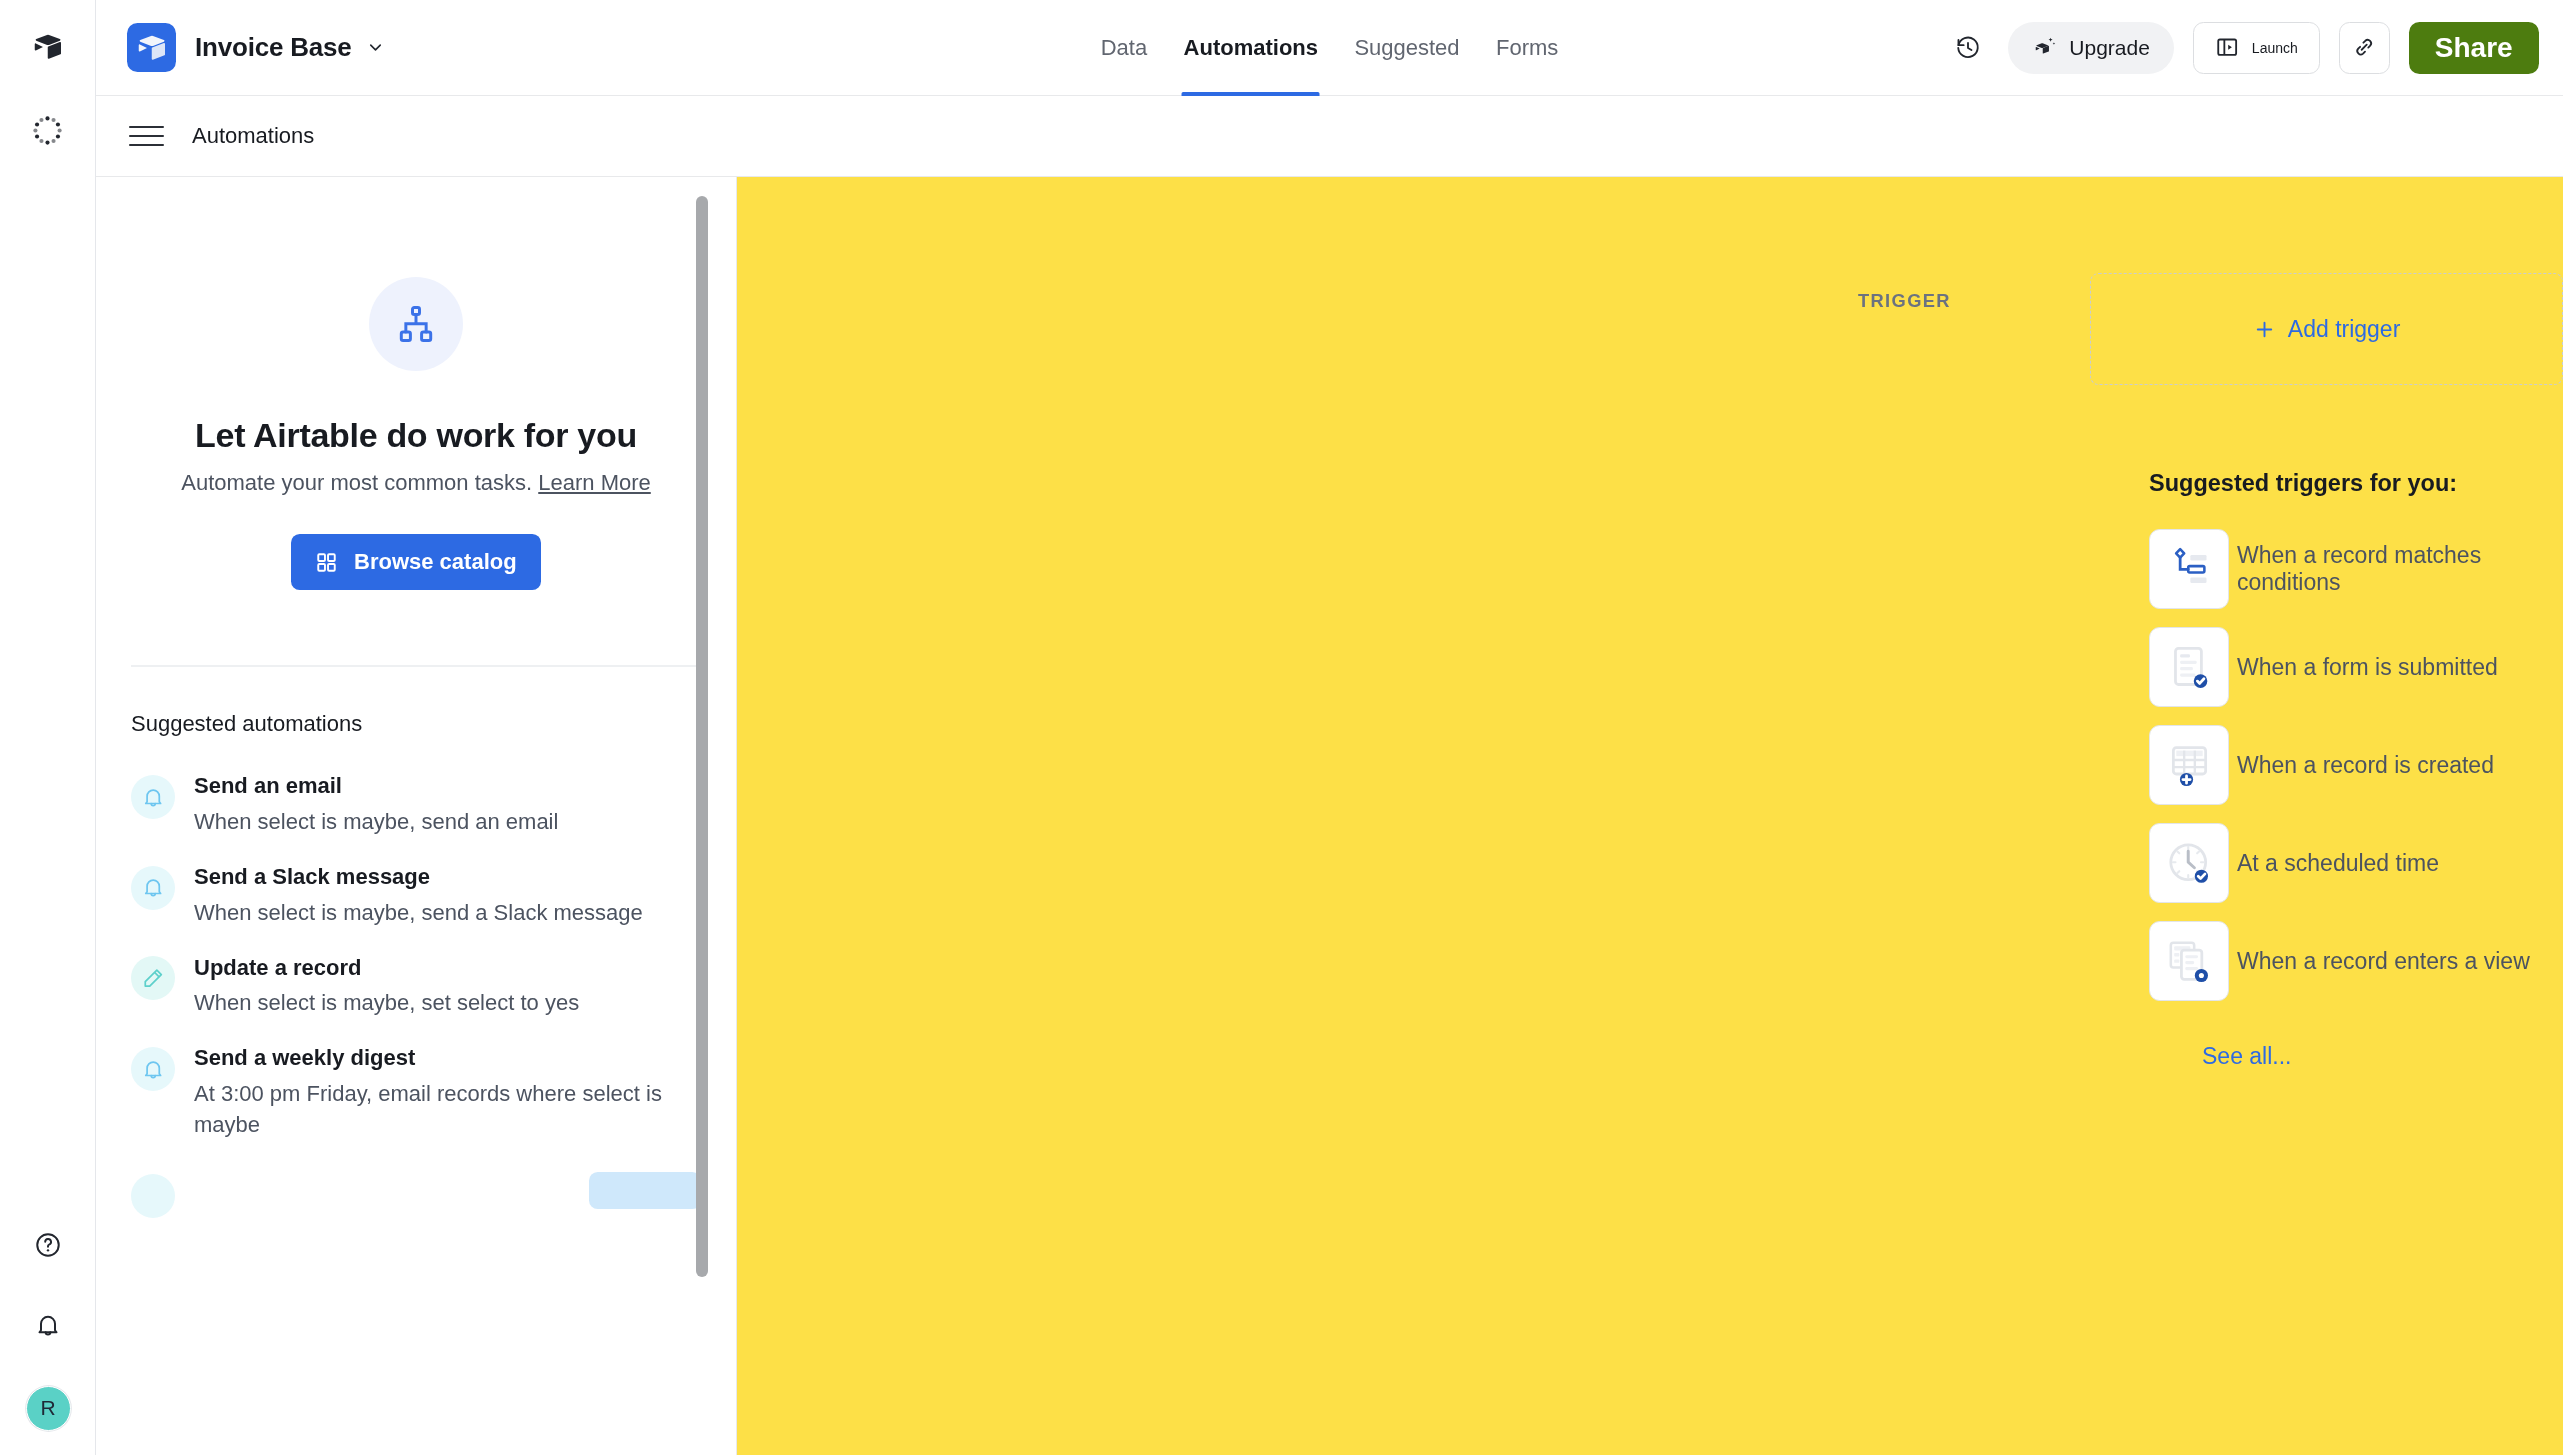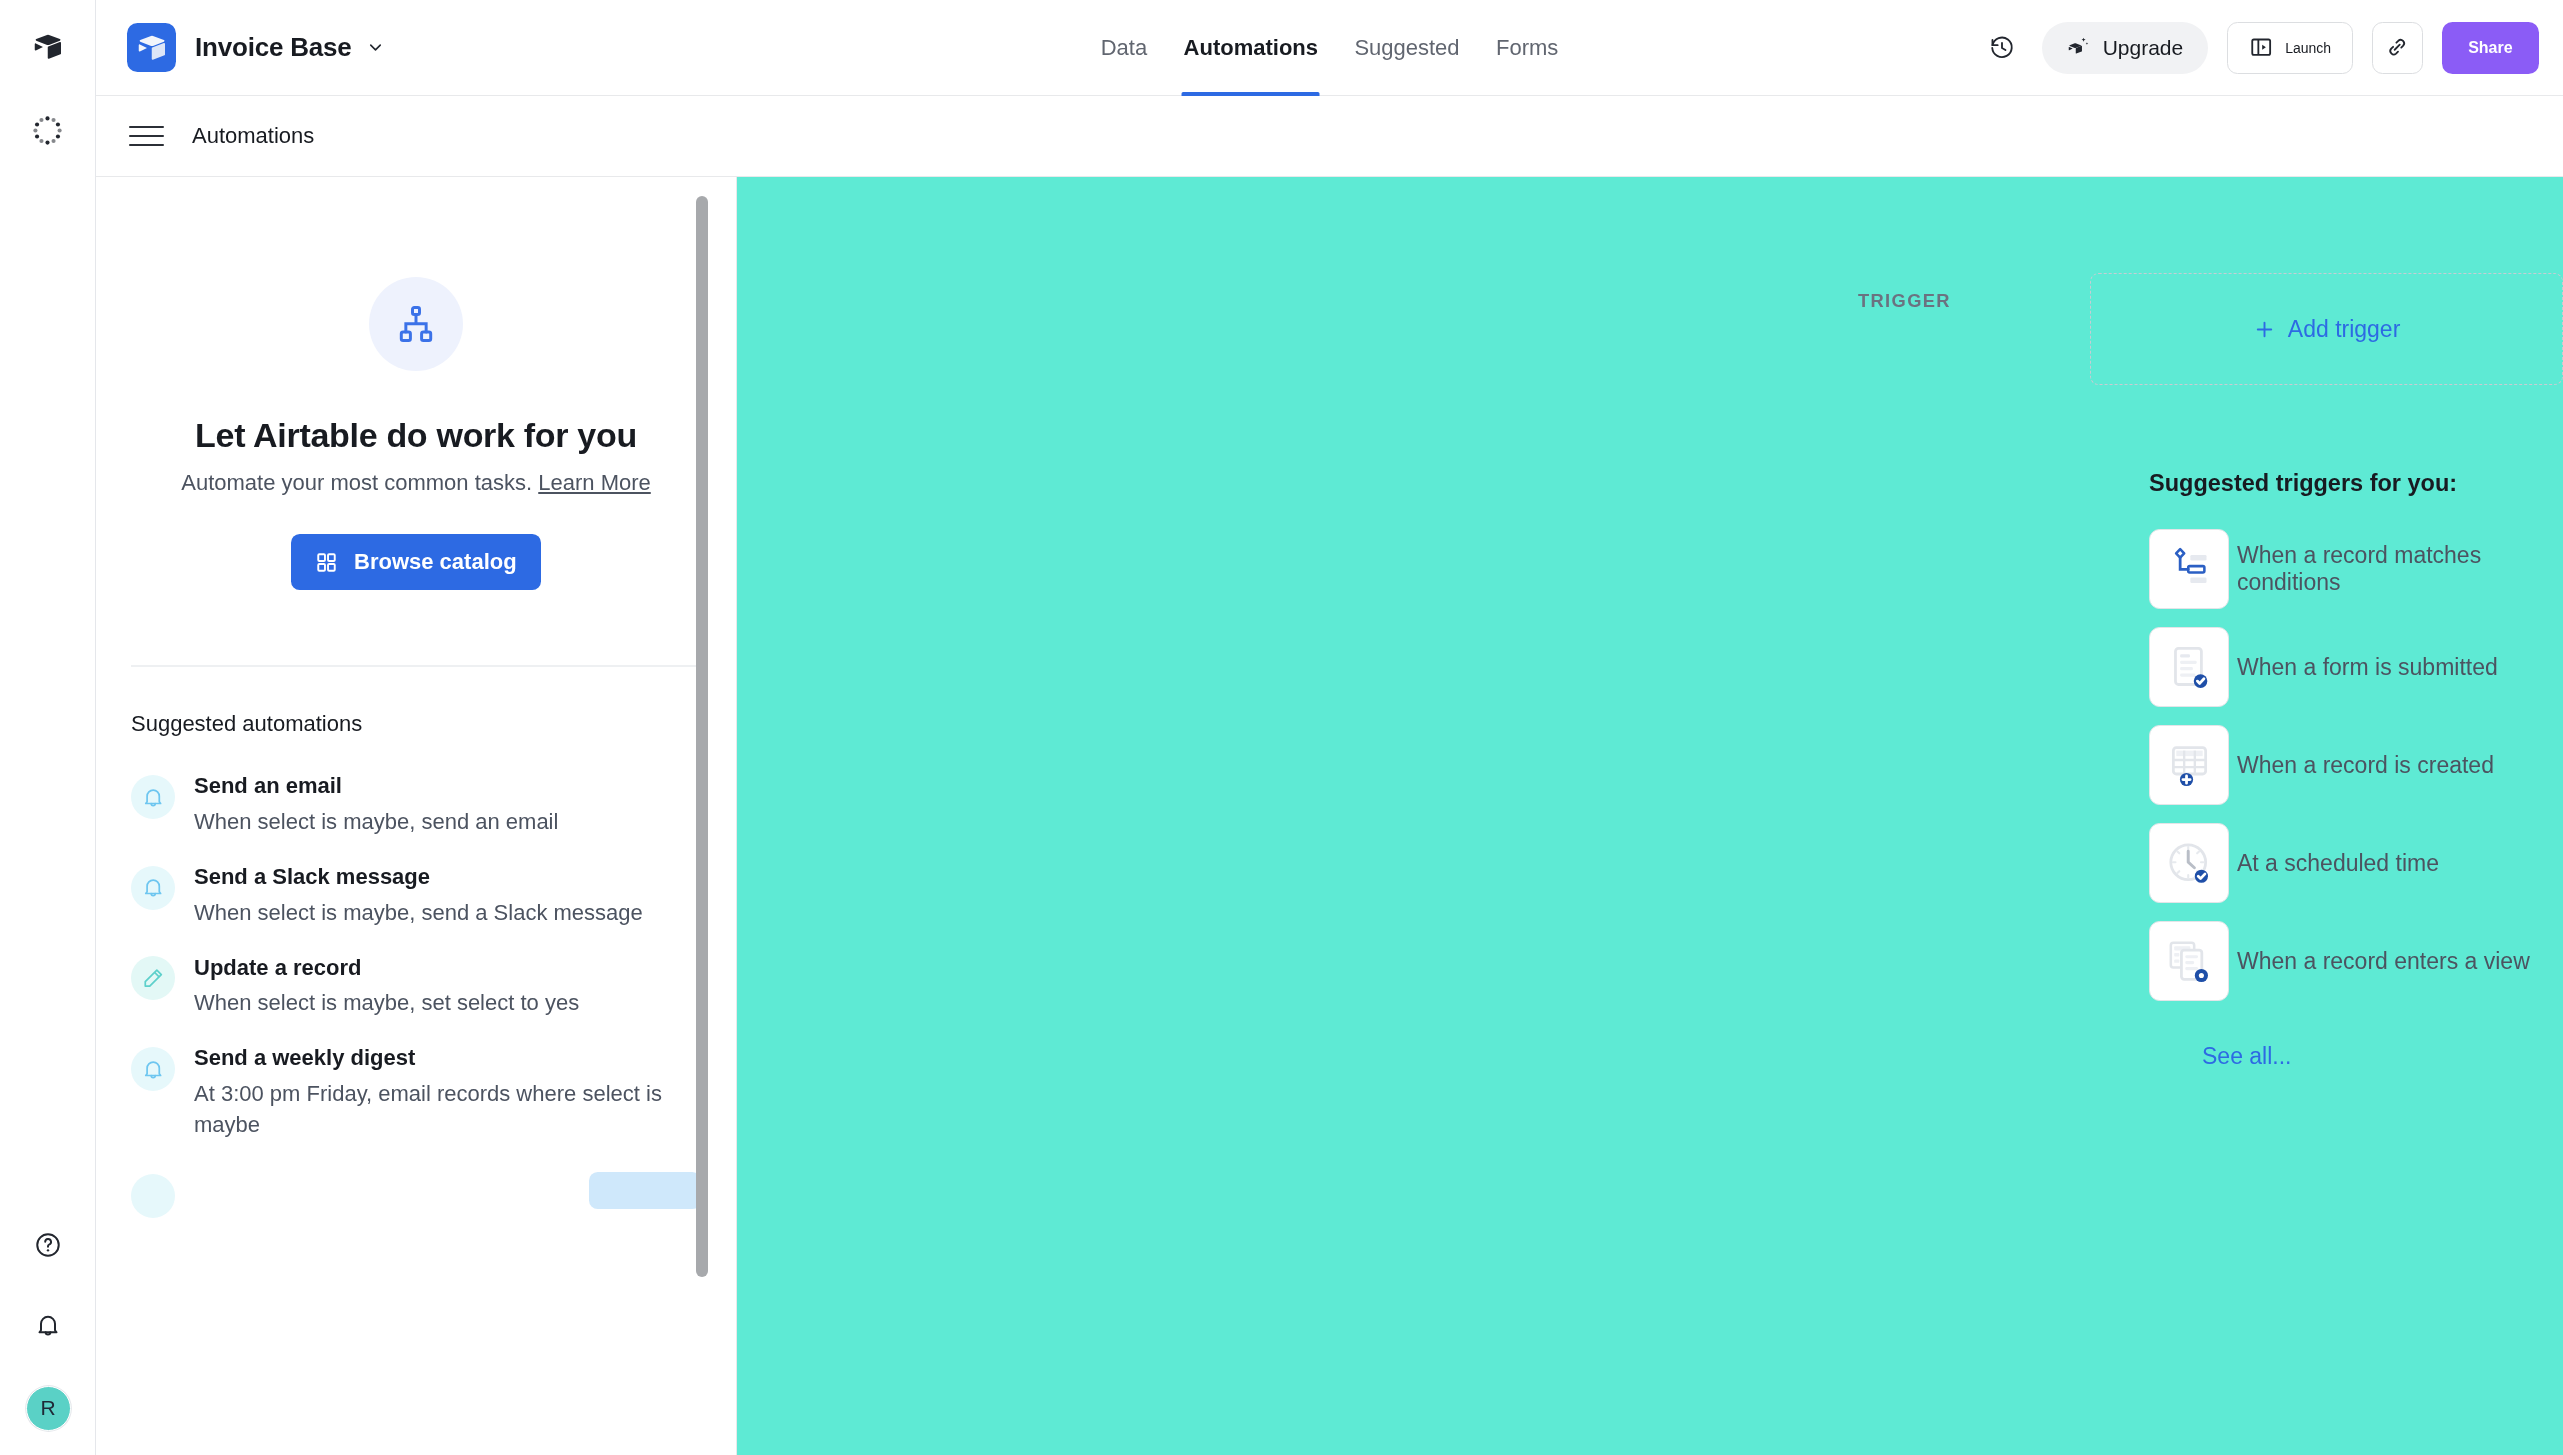--- a/index.html
+++ b/index.html
@@ -88,21 +88,21 @@
     background: #ffffff; color: #181b21; font-size: 14px;
     border: 0.9px solid #dcdee1; cursor: pointer;
   }
   .btn-square {
     width: 51px; height: 52px; border-radius: 10.5px;
     background: #ffffff; border: 0.9px solid #dcdee1;
     display: flex; align-items: center; justify-content: center; cursor: pointer;
   }
   .btn-share {
     height: 52px; padding: 0 26px; border-radius: 10.5px;
-    background: #8b5cf6; color: #ffffff; font-size: 16px; font-weight: bold;
+    background: #4d7c0f; color: #ffffff; font-size: 28px; font-weight: bold;
     border: none; cursor: pointer; display: flex; align-items: center;
   }
 
   
   .subbar {
     height: 81px; flex: 0 0 81px; background: #ffffff;
     border-bottom: 0.9px solid #e8e9eb;
     display: flex; align-items: center; padding-left: 33px; gap: 28px;
   }
   .hamburger { width: 35px; height: 35px; display: flex; flex-direction: column;
@@ -167,21 +167,21 @@
   .scrollbar-track {
     position: absolute; top: 0; right: 26px; width: 15.7px; height: 100%;
   }
   .scrollbar-thumb {
     position: absolute; top: 19px; left: 1.7px; width: 12.2px; height: 1081px;
     background: #a7a9ac; border-radius: 6.1px; cursor: pointer;
   }
 
   
   .main {
-    flex: 1; background: #5eead4; position: relative; overflow: hidden;
+    flex: 1; background: #fde047; position: relative; overflow: hidden;
   }
   .flow { padding-top: 96px; }
 
   .trigger-row { display: flex; align-items: flex-start; }
   .trigger-label {
     width: 262px; text-align: right; padding-right: 0;
     font-size: 18.3px; letter-spacing: 1.4px; color: #6b7280; font-weight: bold;
     margin-top: 17.4px; margin-left: 1011px;
   }
   .add-trigger-box {

